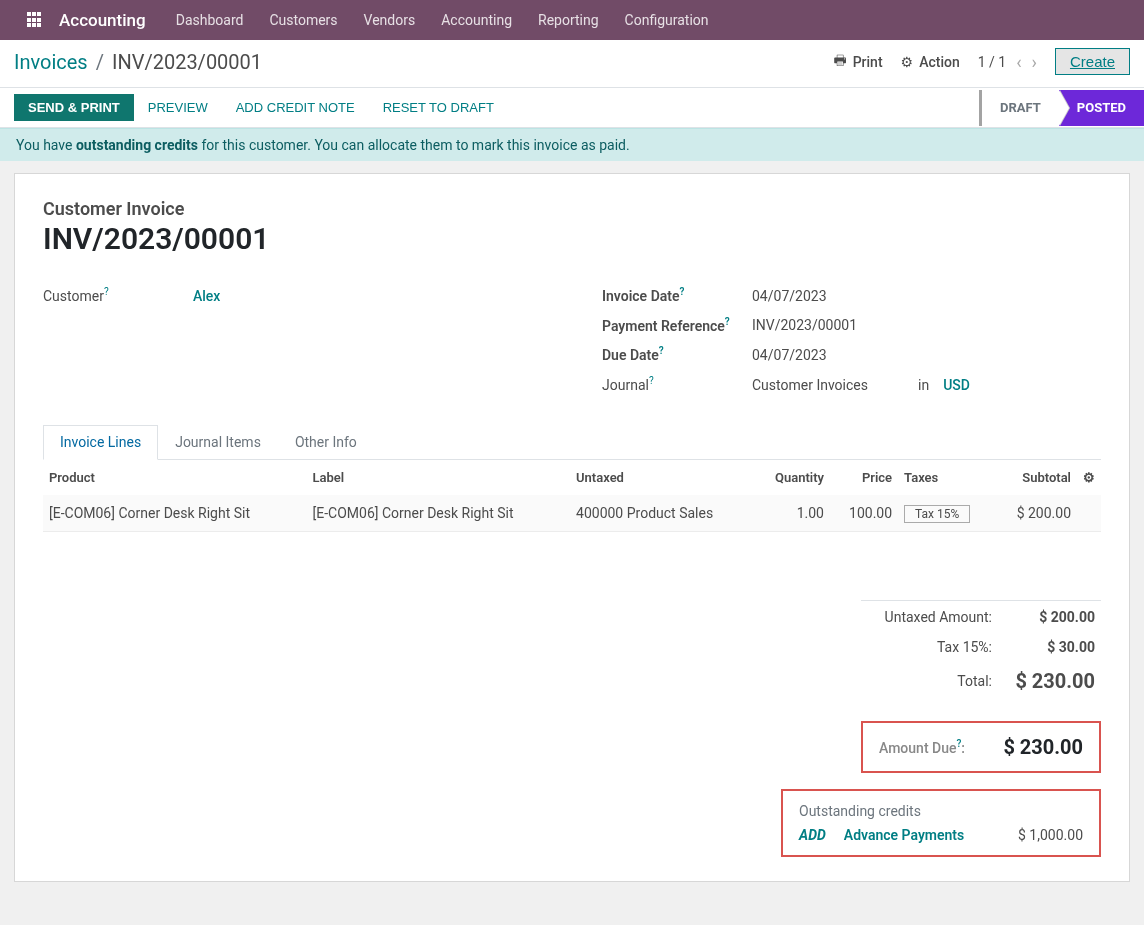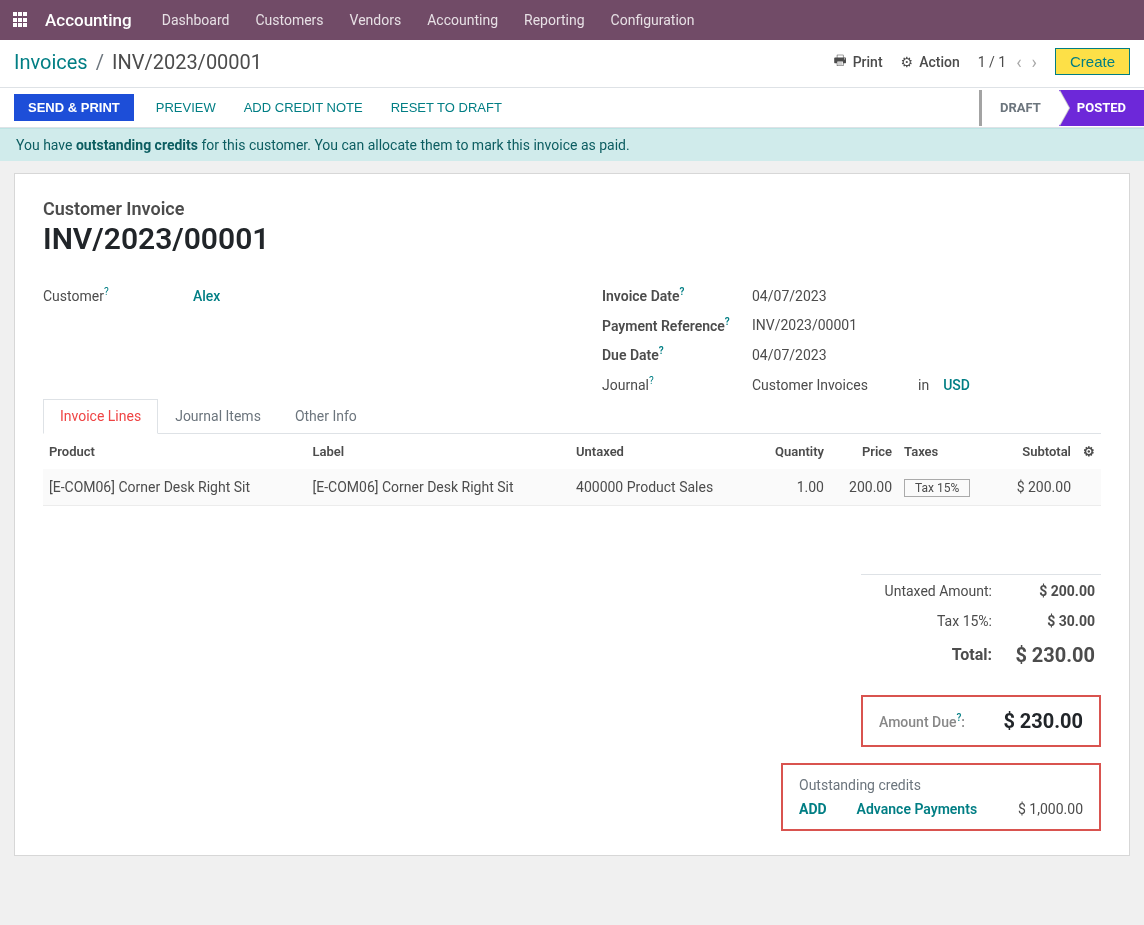--- a/index.html
+++ b/index.html
@@ -1,89 +1,89 @@
 <!DOCTYPE html>
 <html><head>
 <meta charset="utf-8">
 <style>
   * { box-sizing: border-box; margin: 0; padding: 0; }
   body { font-family: -apple-system, BlinkMacSystemFont, "Segoe UI", Roboto, "Helvetica Neue", Arial, sans-serif; font-size: 14px; color: #4c4c4c; background: #f0f0f0; }
 
-  .topbar { background: #714b67; color: #fff; display:flex; align-items:center; padding:0 13px; height:40px; }
+  .topbar { background: #714b67; color: #fff; display:flex; align-items:center; padding:0 27px; height:40px; }
   .apps-icon { width:16px; height:16px; margin-right:16px; display:inline-flex; flex-wrap:wrap; gap:1px; }
   .apps-icon span { width:4px; height:4px; background:#fff; }
   .brand { font-size:17px; font-weight:500; margin-right:30px; color:#fff; }
   .nav-link { color:#e7e0e5; margin-right:26px; font-size:14px; text-decoration:none; }
 
   .controlbar { background:#fff; display:flex; align-items:center; padding:8px 14px 12px 14px; border-bottom:1px solid #dee2e6;}
   .breadcrumb { font-size:20px; font-weight:400; display:flex; align-items:center; gap:8px;}
   .breadcrumb .bc-link { color:#017e84; }
   .breadcrumb .sep { color:#6c757d; }
   .breadcrumb .current { color:#4c4c4c; }
   .controlbar .right { margin-left:auto; display:flex; align-items:center; gap:18px; }
   .icon-btn { display:inline-flex; align-items:center; gap:6px; color:#4c4c4c; font-weight:500;}
   .pager { display:flex; align-items:center; gap:10px;}
   .nav-arrow { color:#aaa; font-size:18px; }
-  .create-btn { border:1px solid #017e84; color:#017e84; background:#fde047; padding:4px 14px; font-weight:500; font-size:15px; border-radius:0;}
+  .create-btn { border:1px solid #017e84; color:#017e84; background:#e5e5e5; padding:4px 14px; font-weight:500; font-size:15px; border-radius:0;text-decoration:underline;}
 
   .statusbar { background:#fff; display:flex; align-items:center; padding:6px 14px; border-bottom:1px solid #dee2e6;}
-  .btn-teal { background:#1d4ed8; color:#fff; border:none; font-weight:700; font-size:13px; padding:6px 14px; margin-right:8px;}
+  .btn-teal { background:#0f766e; color:#fff; border:none; font-weight:700; font-size:13px; padding:6px 14px; margin-right:0;}
   .btn-link { color:#017e84; font-weight:400; font-size:13px; background:none; border:none; padding:6px 14px;}
   .status-right { margin-left:auto; display:flex; align-items:stretch; border-left:3px solid #a3a3a3; height:36px; margin-top:-6px; margin-bottom:-6px; margin-right:-14px;}
   .status-step { font-weight:700; font-size:13px; display:flex; align-items:center; padding:0 18px; position:relative;}
   .status-draft { color:#6c757d; background:#fff; }
   .status-posted { background:#6d28d9; color:#fff; }
   .status-draft::after { content:""; position:absolute; right:-10px; top:0; width:0; height:0; border-top:18px solid transparent; border-bottom:18px solid transparent; border-left:10px solid #fff; z-index:2;}
   .status-draft::before { content:""; position:absolute; right:-11px; top:0; width:0; height:0; border-top:18px solid transparent; border-bottom:18px solid transparent; border-left:10px solid #ccc; z-index:1;}
 
   .banner { background:#d0ebeb; color:#0c5d61; padding:8px 16px; border-top:1px solid #bce4e4;}
   .banner strong { font-weight:700; }
 
   .sheet-wrap { padding:12px 14px 40px 14px;}
   .sheet { background:#fff; border:1px solid #d7d7d7; padding:24px 28px; position:relative;}
 
   .form-title-small { color:#4c4c4c; font-weight:600; font-size:18px;}
   .form-title-big { font-size:30px; font-weight:600; color:#212529; margin:2px 0 24px 0;}
 
-  .form-columns { display:flex; gap:60px; }
+  .form-columns { display:flex; gap:60px; margin-bottom:26px;}
   .form-col { flex:1; }
   .field-row { display:flex; align-items:baseline; padding:6px 0;}
   .field-label { color:#4c4c4c; font-size:14px; width:150px;}
   .field-label.strong { font-weight:600; }
   .field-value { color:#4c4c4c; }
   .link-like { color:#017e84; font-weight:500; }
   .sup { color:#017e84; font-size:10px; vertical-align:super;}
 
   .tabs { display:flex; border-bottom:1px solid #dee2e6;}
   .tab { padding:8px 16px; border:1px solid transparent; color:#6c757d; font-size:14px; cursor:pointer;}
-  .tab.active { border:1px solid #dee2e6; border-bottom-color:#fff; margin-bottom:-1px; color:#ef4444; background:#fff;text-align:right;}
+  .tab.active { border:1px solid #dee2e6; border-bottom-color:#fff; margin-bottom:-1px; color:#0369a1; background:#fff;text-align:right;}
 
   table.lines { width:100%; border-collapse:collapse; margin-top:0;}
   table.lines th { text-align:left; font-weight:600; font-size:13px; padding:10px 6px; color:#4c4c4c; }
   table.lines th.num, table.lines td.num { text-align:right; }
   table.lines td { padding:10px 6px; border-bottom:1px solid #ececec; background:#fafafa;}
   .tax-tag { border:1px solid #aaa; border-radius:0; padding:1px 10px; font-size:12px; color:#4c4c4c;}
   .col-gear { width:24px; color:#4c4c4c; font-size:14px; text-align:center;}
 
   .totals { margin-top:60px; padding-top:8px; display:flex; justify-content:flex-end;}
   .totals-table { width:240px; border-top:1px solid #dee2e6;}
   .totals-table td { padding:6px 4px; text-align:right; }
   .totals-table .lbl { color:#4c4c4c; }
   .totals-table .val { font-weight:700; }
-  .totals-table .total-row .lbl { font-size:16px; font-weight:700;}
+  .totals-table .total-row .lbl { font-size:14px; font-weight:400;}
   .totals-table .total-row .val { font-size:20px; font-weight:700;}
 
   .due-box { border:2px solid #d9534f; padding:12px 16px; display:flex; justify-content:space-between; align-items:center; margin-top:20px; margin-left:auto; width:240px;}
   .due-box .lbl { color:#888; font-weight:500;}
   .due-box .val { font-size:20px; font-weight:700; color:#212529;}
 
   .credits-box { border:2px solid #d9534f; padding:12px 16px; margin-top:16px; margin-left:auto; width:320px;}
   .credits-box .title { color:#6c757d; font-size:14px; margin-bottom:8px;}
   .credits-box .row { display:flex; align-items:center;}
-  .credits-box .add { color:#017e84; font-weight:700; margin-right:30px;}
+  .credits-box .add { color:#017e84; font-weight:700; margin-right:18px;font-style:italic;}
   .credits-box .src { color:#017e84; font-weight:600;}
   .credits-box .amt { margin-left:auto; color:#4c4c4c;}
 
   .inline-link { color:#017e84; margin-left:14px;}
 </style>
 </head>
 <body>
 
 <div class="topbar">
   <span class="apps-icon">
@@ -197,21 +197,21 @@
           <th class="num">Subtotal</th>
           <th class="col-gear"><span>⚙</span></th>
         </tr>
       </thead>
       <tbody>
         <tr>
           <td>[E-COM06] Corner Desk Right Sit</td>
           <td>[E-COM06] Corner Desk Right Sit</td>
           <td>400000 Product Sales</td>
           <td class="num">1.00</td>
-          <td class="num">200.00</td>
+          <td class="num">100.00</td>
           <td><span class="tax-tag">Tax 15%</span></td>
           <td class="num">$ 200.00</td>
           <td></td>
         </tr>
       </tbody>
     </table>
 
     <div class="totals">
       <table class="totals-table">
         <tbody>

